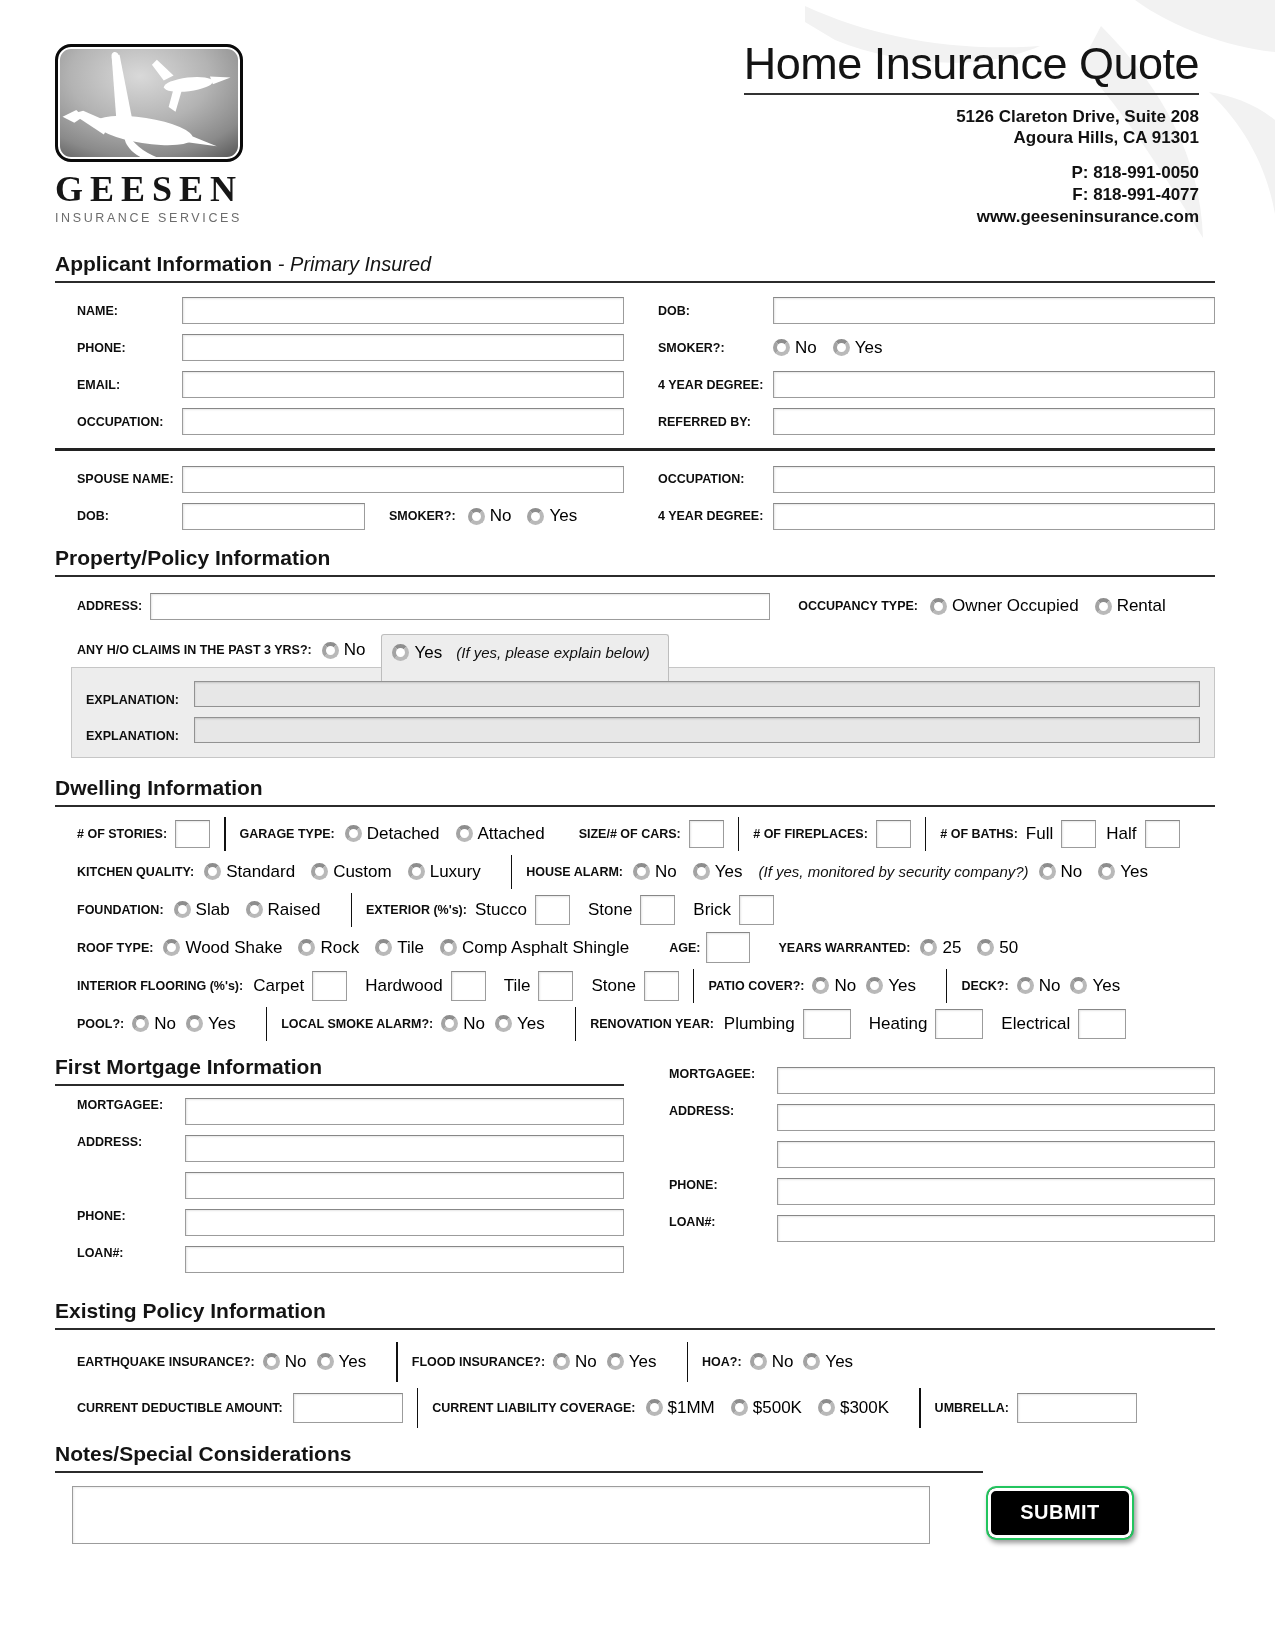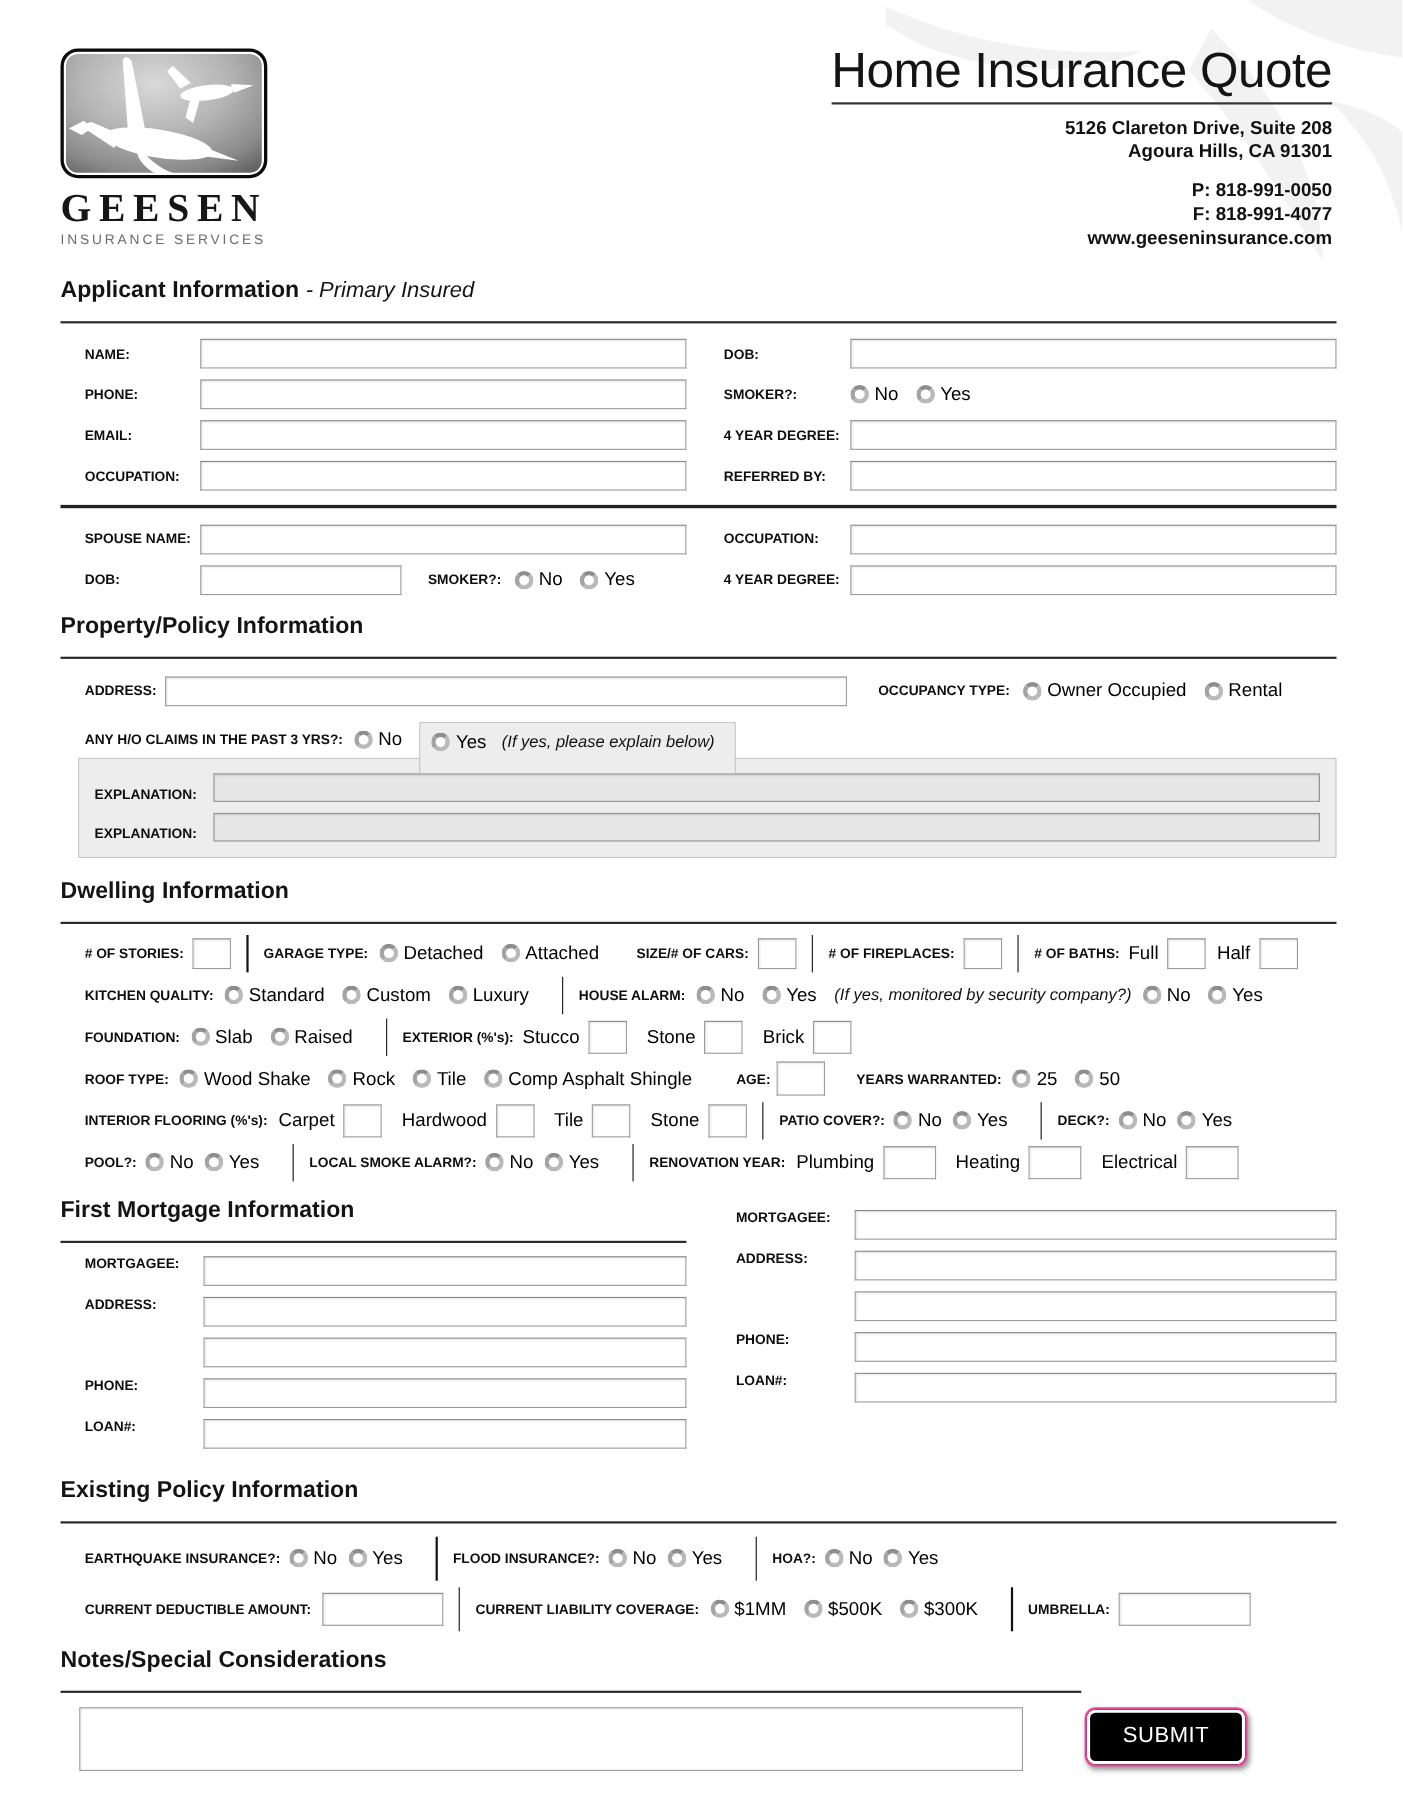--- a/index.html
+++ b/index.html
@@ -11,29 +11,29 @@
   
   .header{position:relative;height:252px;}
   .logo-block{position:absolute;left:0;top:44;width:190px;top:44px;}
   .logo-art{width:182px;height:112px;border-radius:16px;border:3px solid #0a0a0a;
             background:radial-gradient(120% 130% at 45% 26%, #d9d9d9 0%, #b3b3b3 32%, #8a8a8a 55%, #3c3c3c 80%, #0a0a0a 100%);
             box-shadow:inset 0 0 0 2px #fff;position:relative;overflow:hidden;}
   .logo-art svg{position:absolute;inset:0;}
   .logo-name{font-family:"Liberation Serif",serif;font-weight:bold;font-size:36px;
              letter-spacing:7px;color:#161616;margin-top:6px;white-space:nowrap;}
   .logo-tagline{font-size:12.5px;letter-spacing:2.6px;color:#6c6c6c;margin-top:1px;white-space:nowrap;}
-  .header-right{position:absolute;right:4px;top:38px;text-align:right;}
+  .header-right{position:absolute;right:16px;top:38px;text-align:right;}
   .form-title{display:inline-block;margin:0;font-size:45px;font-weight:normal;letter-spacing:-0.5px;
               color:#141414;border-bottom:2px solid #333;padding-bottom:3px;}
   .hdr-addr{margin-top:11px;font-weight:bold;font-size:17px;line-height:1.25;color:#111;}
   .hdr-contact{margin-top:13px;font-weight:bold;font-size:17px;line-height:1.3;color:#111;}
 
   
   .sec-head{font-size:21px;font-weight:bold;color:#141414;border-bottom:2.5px solid #2b2b2b;
-            padding-bottom:16px;margin:0;}
+            padding-bottom:5px;margin:0;}
   .sec-head i{font-weight:normal;font-size:20px;}
   .frow{display:flex;align-items:center;margin-bottom:10px;padding-left:22px;}
   .lbl{font-size:12.5px;font-weight:bold;white-space:nowrap;color:#0d0d0d;}
   .opt{font-size:17px;white-space:nowrap;color:#000;text-align:right;}
   .note{font-style:italic;font-size:15px;white-space:nowrap;color:#111;}
   .inp{height:27px;background:#fff;border:1px solid #9c9c9c;border-top-color:#878787;
        box-shadow:inset 1px 1px 2px rgba(0,0,0,.10);box-sizing:border-box;
        font-size:15px;padding:0 6px;font-family:"Liberation Sans",sans-serif;}
   .bx{display:inline-block;width:35px;height:28px;background:#fff;border:1px solid #9c9c9c;
       border-top-color:#878787;box-shadow:inset 1px 1px 2px rgba(0,0,0,.10);box-sizing:border-box;}
@@ -68,22 +68,22 @@
 
   
   .erow{display:flex;align-items:center;height:40px;margin-bottom:6px;padding-left:22px;}
   .erow .vbar{height:40px;}
 
   
   .notes-row{display:flex;align-items:flex-start;margin-top:13px;padding-left:17px;}
   .notes-area{width:858px;height:58px;background:#fff;border:1px solid #9c9c9c;resize:none;
               box-shadow:inset 1px 1px 2px rgba(0,0,0,.08);box-sizing:border-box;
               font-family:"Liberation Sans",sans-serif;font-size:15px;}
-  .submit-btn{margin-left:56px;width:148px;height:54px;background:#000;color:#fff;font-weight:normal;
-              font-size:20px;letter-spacing:0.5px;border:2px solid #ec4899;border-radius:10px;
+  .submit-btn{margin-left:56px;width:148px;height:54px;background:#000;color:#fff;font-weight:bold;
+              font-size:20px;letter-spacing:0.5px;border:2px solid #22c55e;border-radius:10px;
               box-shadow:inset 0 0 0 3px #fff, 2px 3px 5px rgba(0,0,0,.4);cursor:pointer;
               font-family:"Liberation Sans",sans-serif;}.mt12{margin-top:12px}.mt14{margin-top:14px}
   .mt16{margin-top:16px}.mt18{margin-top:18px}
   .mr6{margin-right:6px}.mr8{margin-right:8px}.mr10{margin-right:10px}.mr14{margin-right:14px}
   .ml18{margin-left:18px}.ml24{margin-left:24px}.ml28{margin-left:28px}.mlauto{margin-left:auto}
 </style>
 </head>
 <body>
 
 <div class="page">

